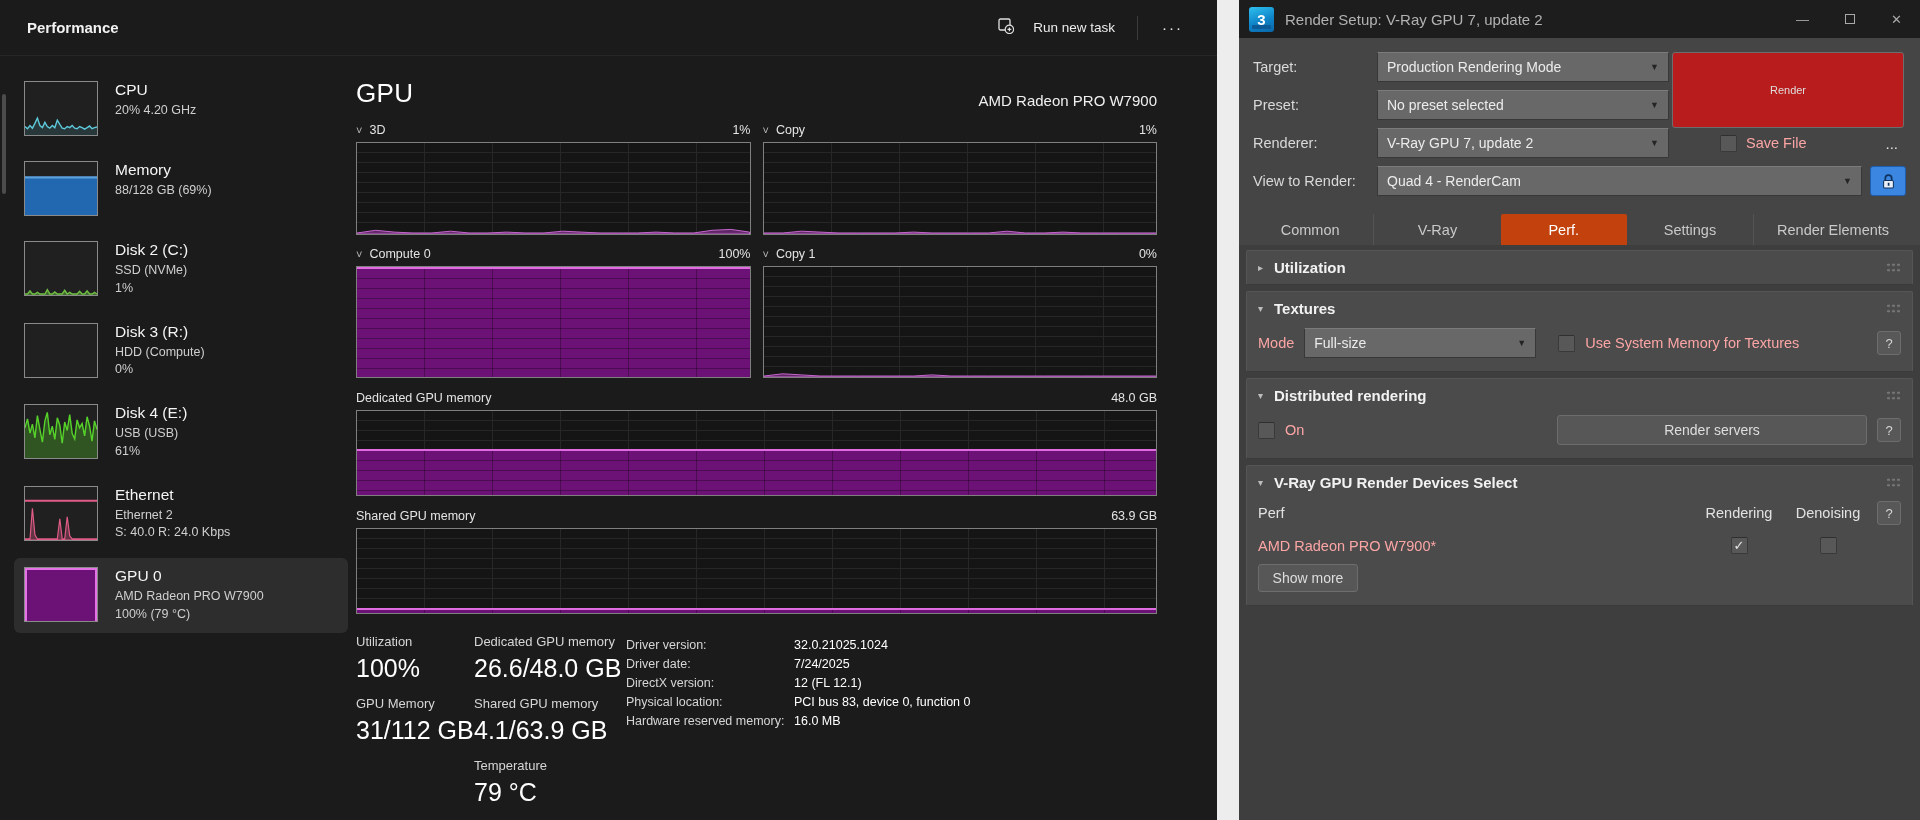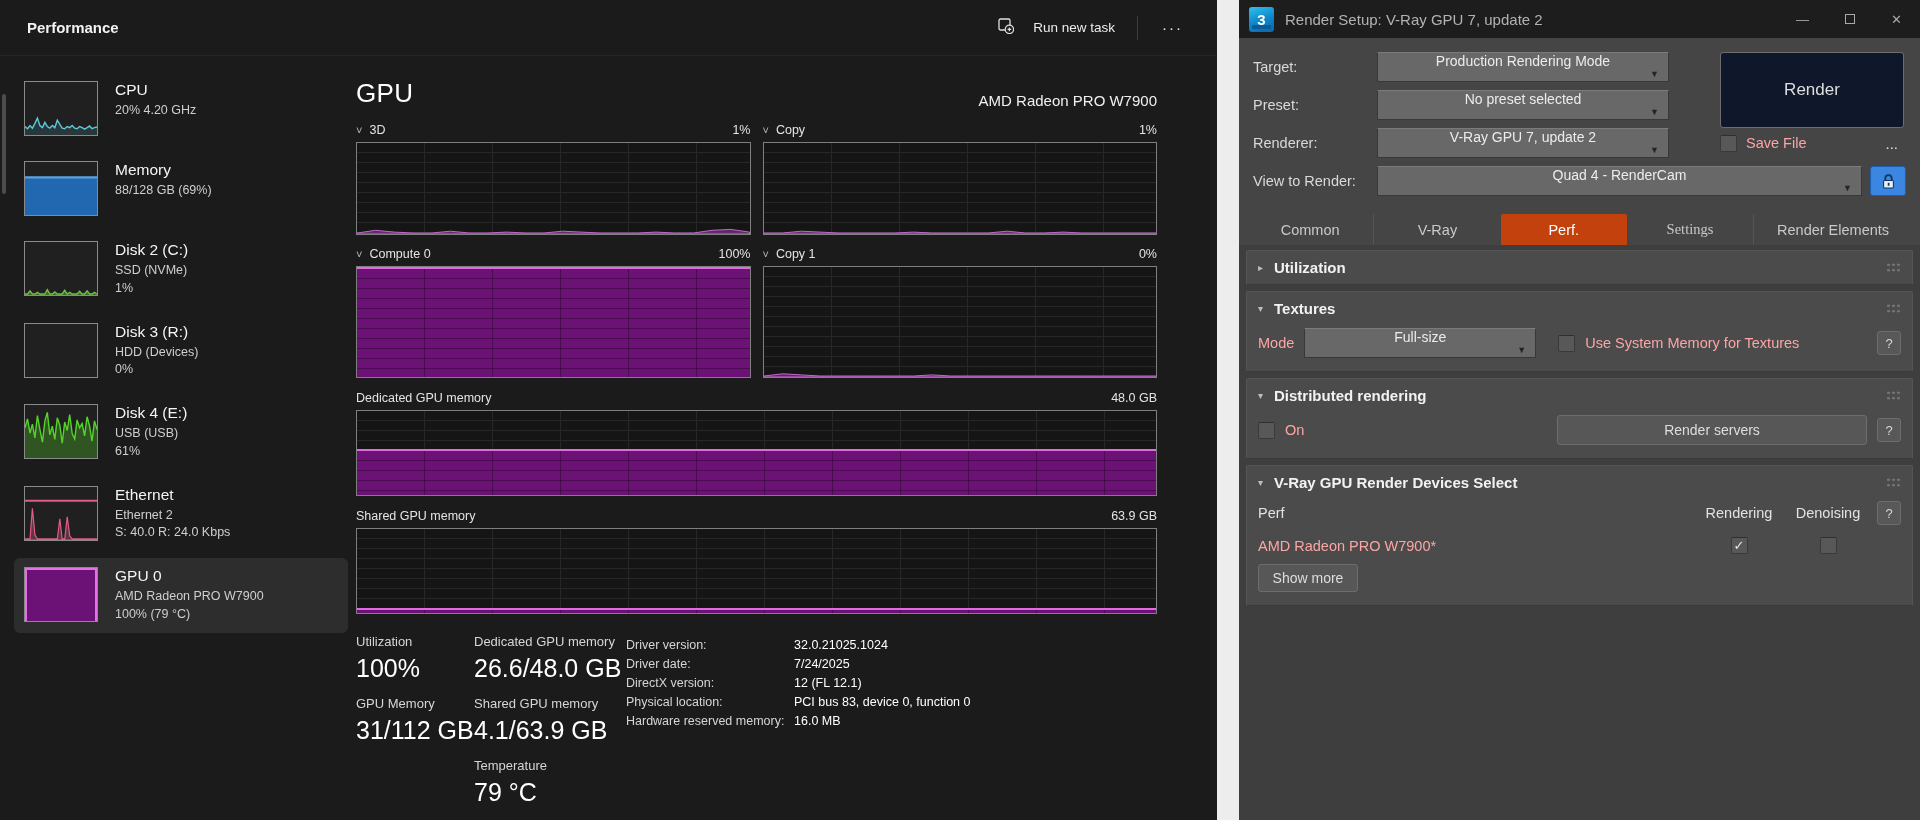--- a/index.html
+++ b/index.html
@@ -89,42 +89,42 @@
   .rs-title { font-size:15px; color:#b2b2b2; flex:1; }
   .wbtn { width:47px; height:38px; display:flex; align-items:center; justify-content:center;
         color:#a9a9a9; font-size:13px; }
   .wbtn .sq { width:10px; height:10px; border:1px solid #a9a9a9; display:block; }
 
   .rs-form { position:relative; padding:14px 14px 8px 14px; flex:none; }
   .rs-row { display:flex; align-items:center; margin-bottom:8px; height:30px; }
   .rs-lab { width:124px; flex:none; font-size:14.5px; color:#d9d9d9; }
   .dd { height:30px; background:#686868; border:1px solid #383838;
         border-top-color:#7b7b7b; display:flex; align-items:center; padding:0 9px;
-        font-size:14px; color:#ececec; border-radius:1px;flex-direction:column; }
+        font-size:14px; color:#ececec; border-radius:1px; }
   .dd-arrow { margin-left:auto; font-size:9px; color:#242424; padding-left:8px; }
   .dd-w292 { width:292px; }
   .dd-flex { flex:1; margin-right:8px; }
-  .render-btn { position:absolute; top:14px; right:16px; width:184px; height:76px;
-        background:#0f172a; border:1px solid #6d6d6d; border-radius:3px; color:#dedede;
-        font-size:17px; display:flex; align-items:center; justify-content:center; }
+  .render-btn { position:absolute; top:14px; right:16px; width:232px; height:76px;
+        background:#b91c1c; border:1px solid #6d6d6d; border-radius:3px; color:#dedede;
+        font-size:11px; display:flex; align-items:center; justify-content:center; }
   .savefile-group { display:flex; align-items:center; gap:9px; margin-left:51px; }
   .rs-dots { margin-left:auto; padding-right:8px; font-size:15px; color:#e2e2e2; }
   .cb { width:17px; height:17px; background:#585858; border:1px solid #393939;
         border-top-color:#2f2f2f; border-radius:2px; display:flex; align-items:center;
         justify-content:center; font-size:13px; color:#e6e6e6; flex:none; }
   .lock-btn { width:36px; height:30px; background:#3a86e0; border:1px solid #1f5dad;
         border-radius:3px; display:flex; align-items:center; justify-content:center; flex:none; }
 
   .rs-tabs { display:flex; height:31px; margin:2px 8px 0 8px; flex:none; }
   .rs-tab { flex:1; display:flex; align-items:center; justify-content:center;
         font-size:14.5px; color:#c9c9c9; border-left:1px solid #545454; }
   .rs-tab:first-child { border-left:none; }
   .rs-tab.active { background:#c2410c; color:#fff; font-weight:400; border-left:none;
         border-radius:2px 2px 0 0; }
-  .rs-tab.active + .rs-tab { border-left:none;font-family:Liberation Serif, serif; }
+  .rs-tab.active + .rs-tab { border-left:none; }
   .rs-tab.wide { flex:1.25; }
 
   .rs-rollouts { flex:1; background:#3e3e3e; padding:5px 7px; display:flex;
         flex-direction:column; gap:6px; }
   .rollout { background:#4b4b4b; border:1px solid #555; border-bottom-color:#3a3a3a;
         border-radius:2px; padding:0 11px; }
   .ro-head { height:33px; display:flex; align-items:center; }
   .ro-arrow { color:#bdbdbd; font-size:10px; width:16px; flex:none; }
   .ro-title { font-size:15px; font-weight:700; color:#f2f2f2; }
   .grip { margin-left:auto; width:15px; height:11px;
@@ -210,21 +210,21 @@
             <div class="tm-item-line">SSD (NVMe)</div>
             <div class="tm-item-line">1%</div>
           </div>
         </div>
         <div class="tm-item">
           <div class="thumb">
               <svg viewBox="0 0 72 52" preserveAspectRatio="none"></svg>
             </div>
           <div class="tm-item-text">
             <div class="tm-item-title">Disk 3 (R:)</div>
-            <div class="tm-item-line">HDD (Devices)</div>
+            <div class="tm-item-line">HDD (Compute)</div>
             <div class="tm-item-line">0%</div>
           </div>
         </div>
         <div class="tm-item">
           <div class="thumb">
               <svg viewBox="0 0 72 52" preserveAspectRatio="none">
                 <path d="M0,52 L0.0,22.4 L2.5,13.6 L5.0,27.6 L7.4,18.8 L9.9,32.3 L12.4,10.4 L14.9,24.0 L17.4,36.4 L19.9,15.6 L22.3,7.3 L24.8,29.2 L27.3,20.8 L29.8,33.8 L32.3,12.5 L34.8,19.8 L37.2,37.5 L39.7,16.7 L42.2,25.0 L44.7,9.4 L47.2,28.1 L49.7,33.3 L52.1,14.6 L54.6,22.4 L57.1,18.2 L59.6,30.2 L62.1,11.5 L64.6,20.8 L67.0,35.4 L69.5,15.6 L72.0,24.0 L72,52 Z" fill="rgba(86,200,40,0.32)" stroke="none"></path>
                 <polyline points="0.0,22.4 2.5,13.6 5.0,27.6 7.4,18.8 9.9,32.3 12.4,10.4 14.9,24.0 17.4,36.4 19.9,15.6 22.3,7.3 24.8,29.2 27.3,20.8 29.8,33.8 32.3,12.5 34.8,19.8 37.2,37.5 39.7,16.7 42.2,25.0 44.7,9.4 47.2,28.1 49.7,33.3 52.1,14.6 54.6,22.4 57.1,18.2 59.6,30.2 62.1,11.5 64.6,20.8 67.0,35.4 69.5,15.6 72.0,24.0" fill="none" stroke="#56d32a" stroke-width="1.4"></polyline>
               </svg>
             </div>

